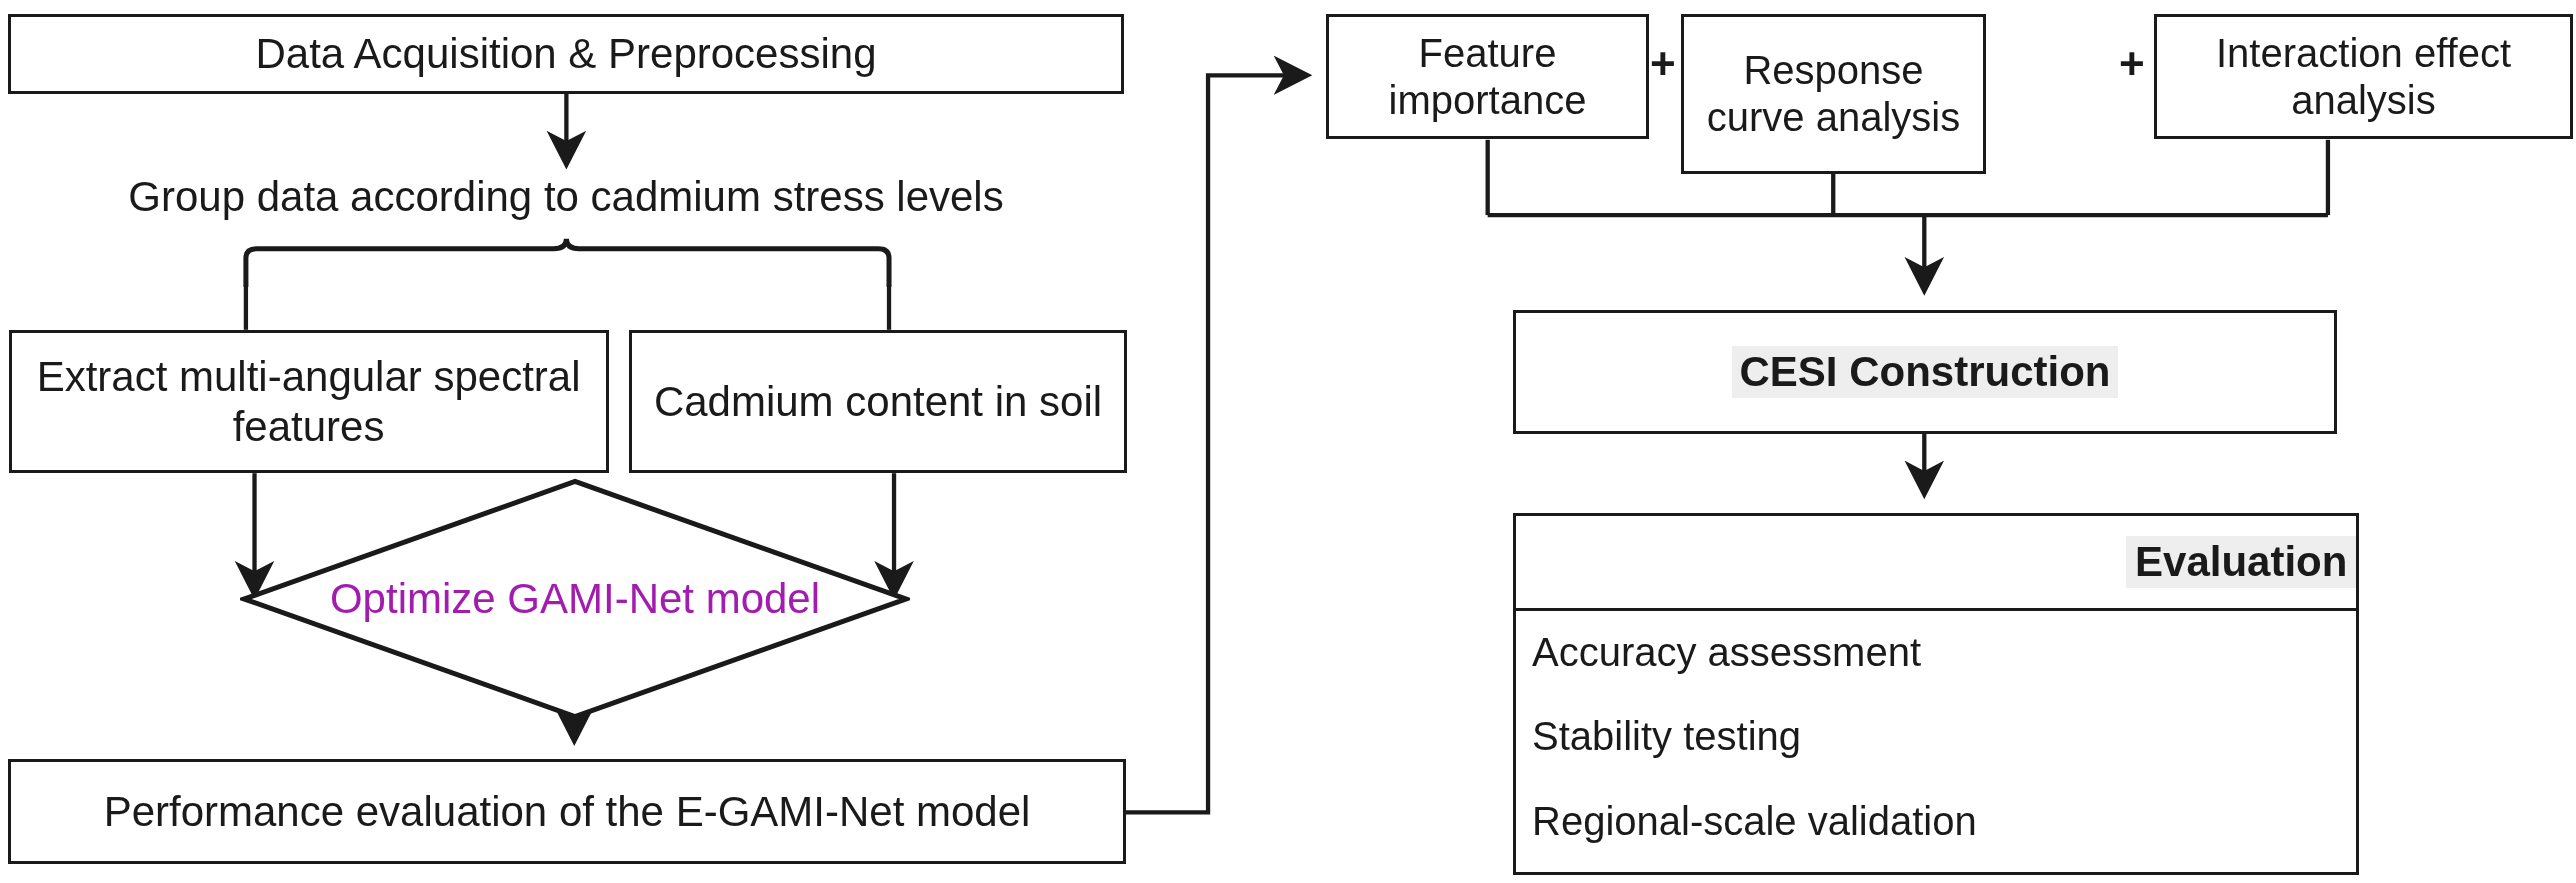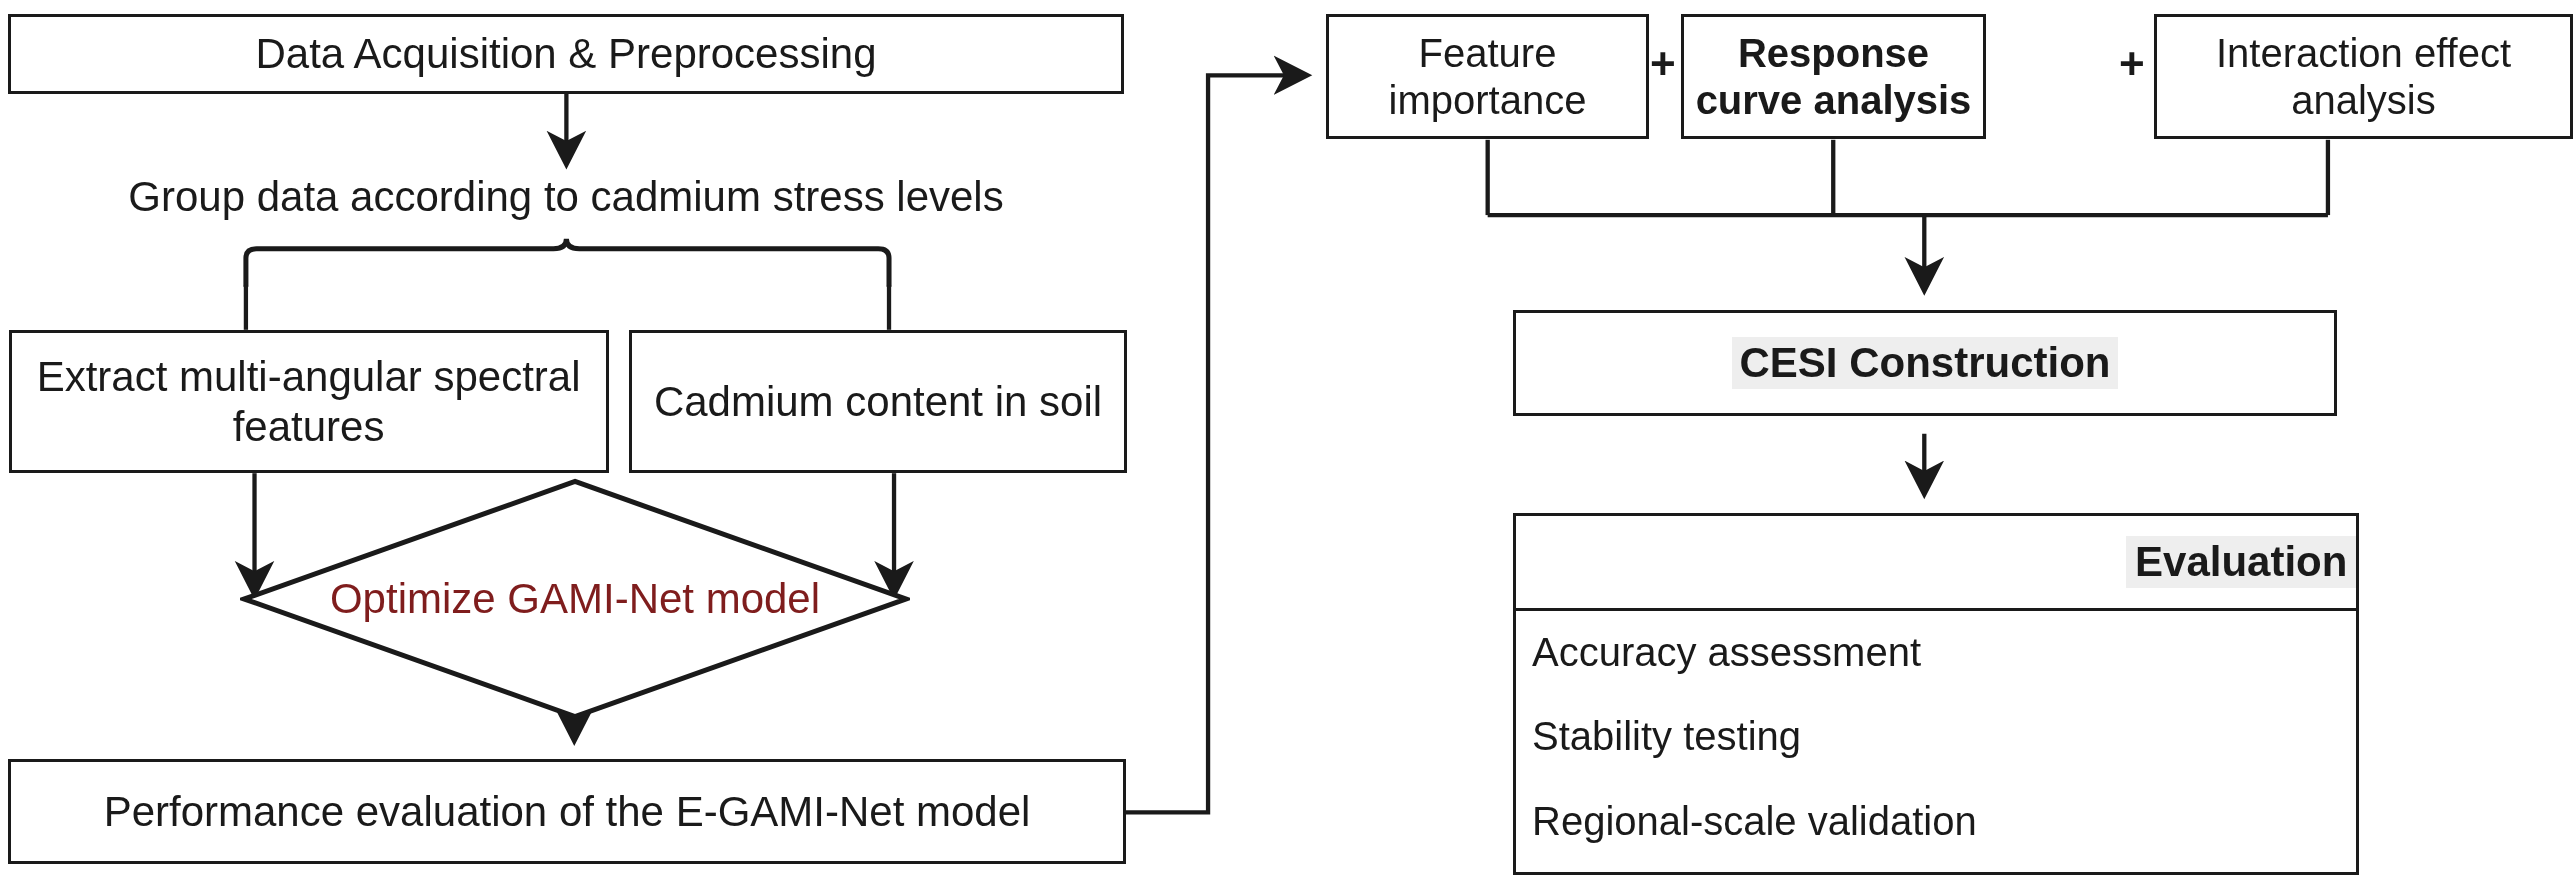--- a/index.html
+++ b/index.html
@@ -19,32 +19,32 @@
   #box-cadmium    {left:629px; top:330px;  width:498px;  height:143px; font-size:42px;}
   #box-perf       {left:8px;  top:759px; width:1118px; height:105px; font-size:42px;}
 
   #label-group{position:absolute;left:8px;top:174px;width:1116px;text-align:center;
                font-size:42px;line-height:1.1;color:#1a1a1a;}
 
   
   #diamond{position:absolute;left:240px;top:477px;width:670px;height:244px;}
   #diamond .dlabel{position:absolute;left:0;top:0;width:670px;height:244px;
                    display:flex;align-items:center;justify-content:center;text-align:center;
-                   font-size:42px;line-height:1.25;color:#7f1d1d;}
+                   font-size:42px;line-height:1.25;color:#a21caf;}
 
   
   #box-feat  {left:1326px; top:14.3px;  width:323px; height:125px; font-size:40px;}
-  #box-resp  {left:1681px; top:14.3px;  width:305px; height:125px; font-size:40px;font-weight:bold;}
+  #box-resp  {left:1681px; top:14.3px;  width:305px; height:160px; font-size:40px;}
   #box-inter {left:2154px; top:14.3px;  width:419px; height:125px; font-size:40px;}
 
   .plus{position:absolute;font-size:44px;font-weight:700;color:#1a1a1a;line-height:1;}
   #plus-1{left:1650px;top:42px;}
   #plus-2{left:2119px;top:42px;}
 
-  #box-cesi{left:1513px;top:310px;width:824px;height:106px;}
+  #box-cesi{left:1513px;top:310px;width:824px;height:124px;}
   #box-cesi .txt{font-size:42px;font-weight:700;background:#eeeeee;padding:1.4px 7.2px;}
 
   #box-eval{left:1513px;top:513px;width:846px;height:362px;display:block;padding:0;}
   #eval-head{height:92px;display:flex;align-items:center;justify-content:flex-end;
              border-bottom:3.6px solid #1a1a1a;}
   #eval-head .txt{font-size:42px;font-weight:700;background:#eeeeee;padding:1.4px 8.6px;}
   #eval-list{padding:18.6px 16px 0 16px;}
   #eval-list .item{font-size:40px;line-height:1.12;margin-bottom:40px;color:#1a1a1a;text-align:left;}
 </style>
 </head>

